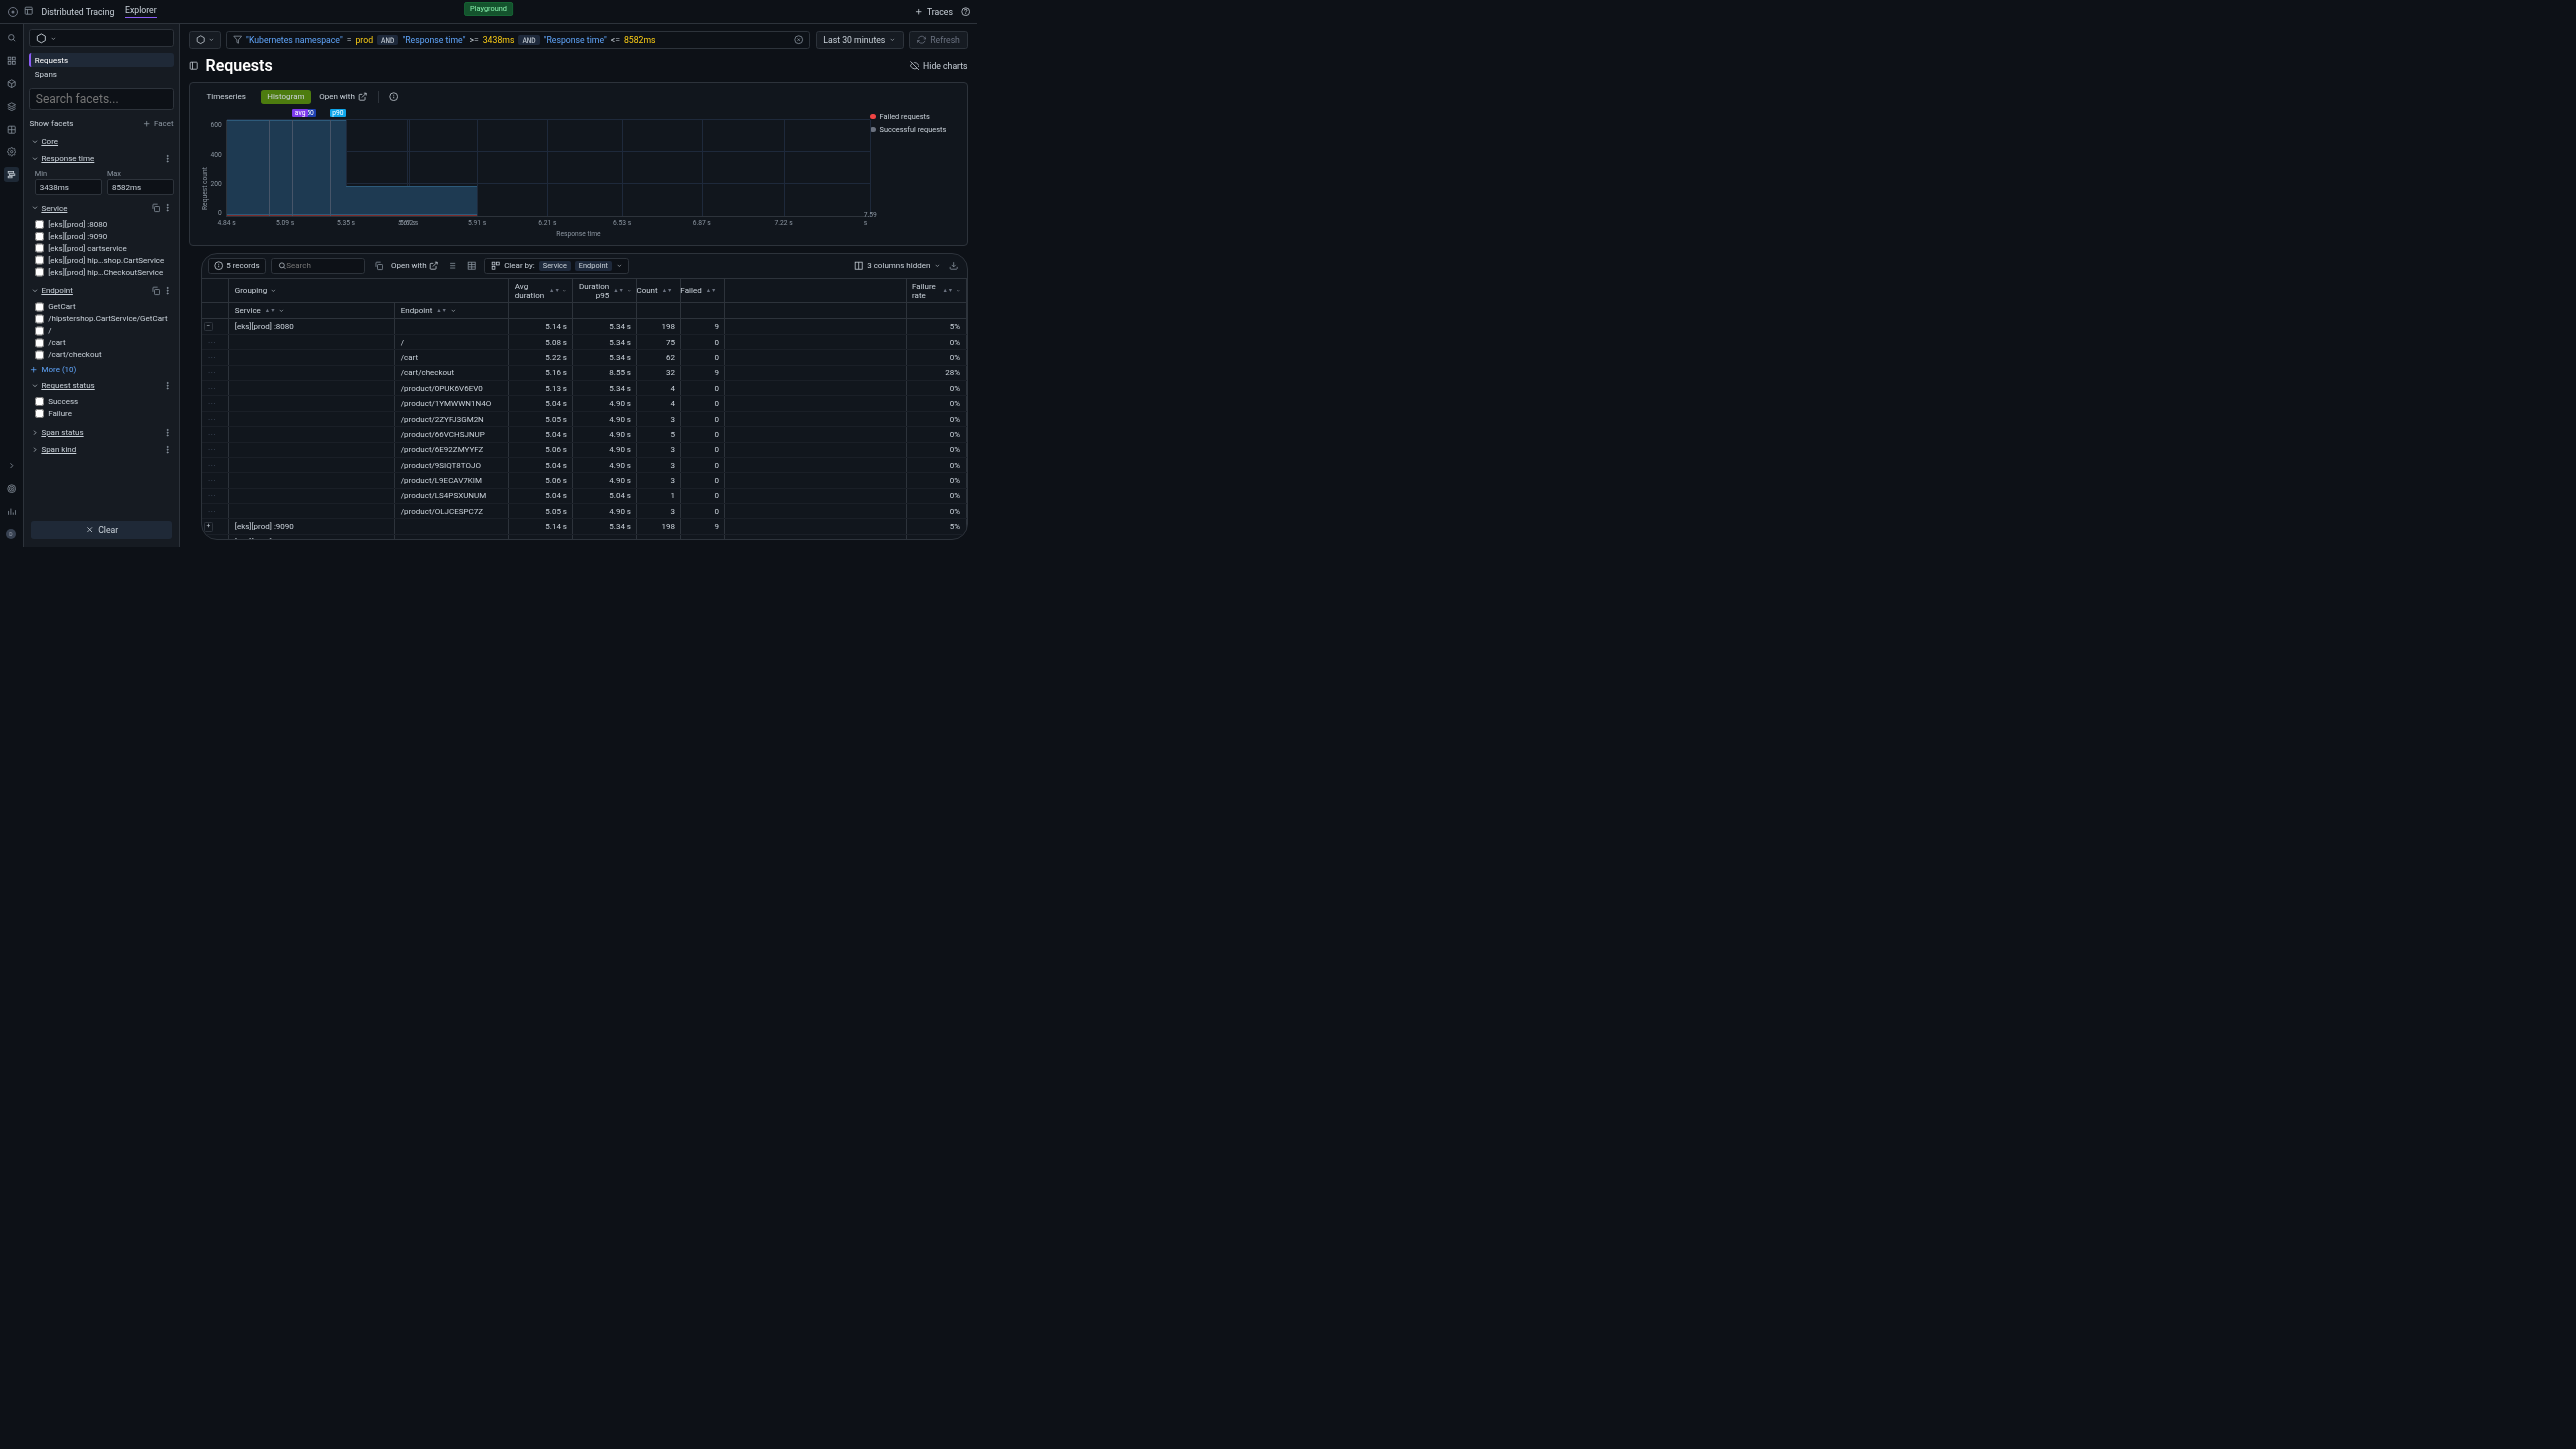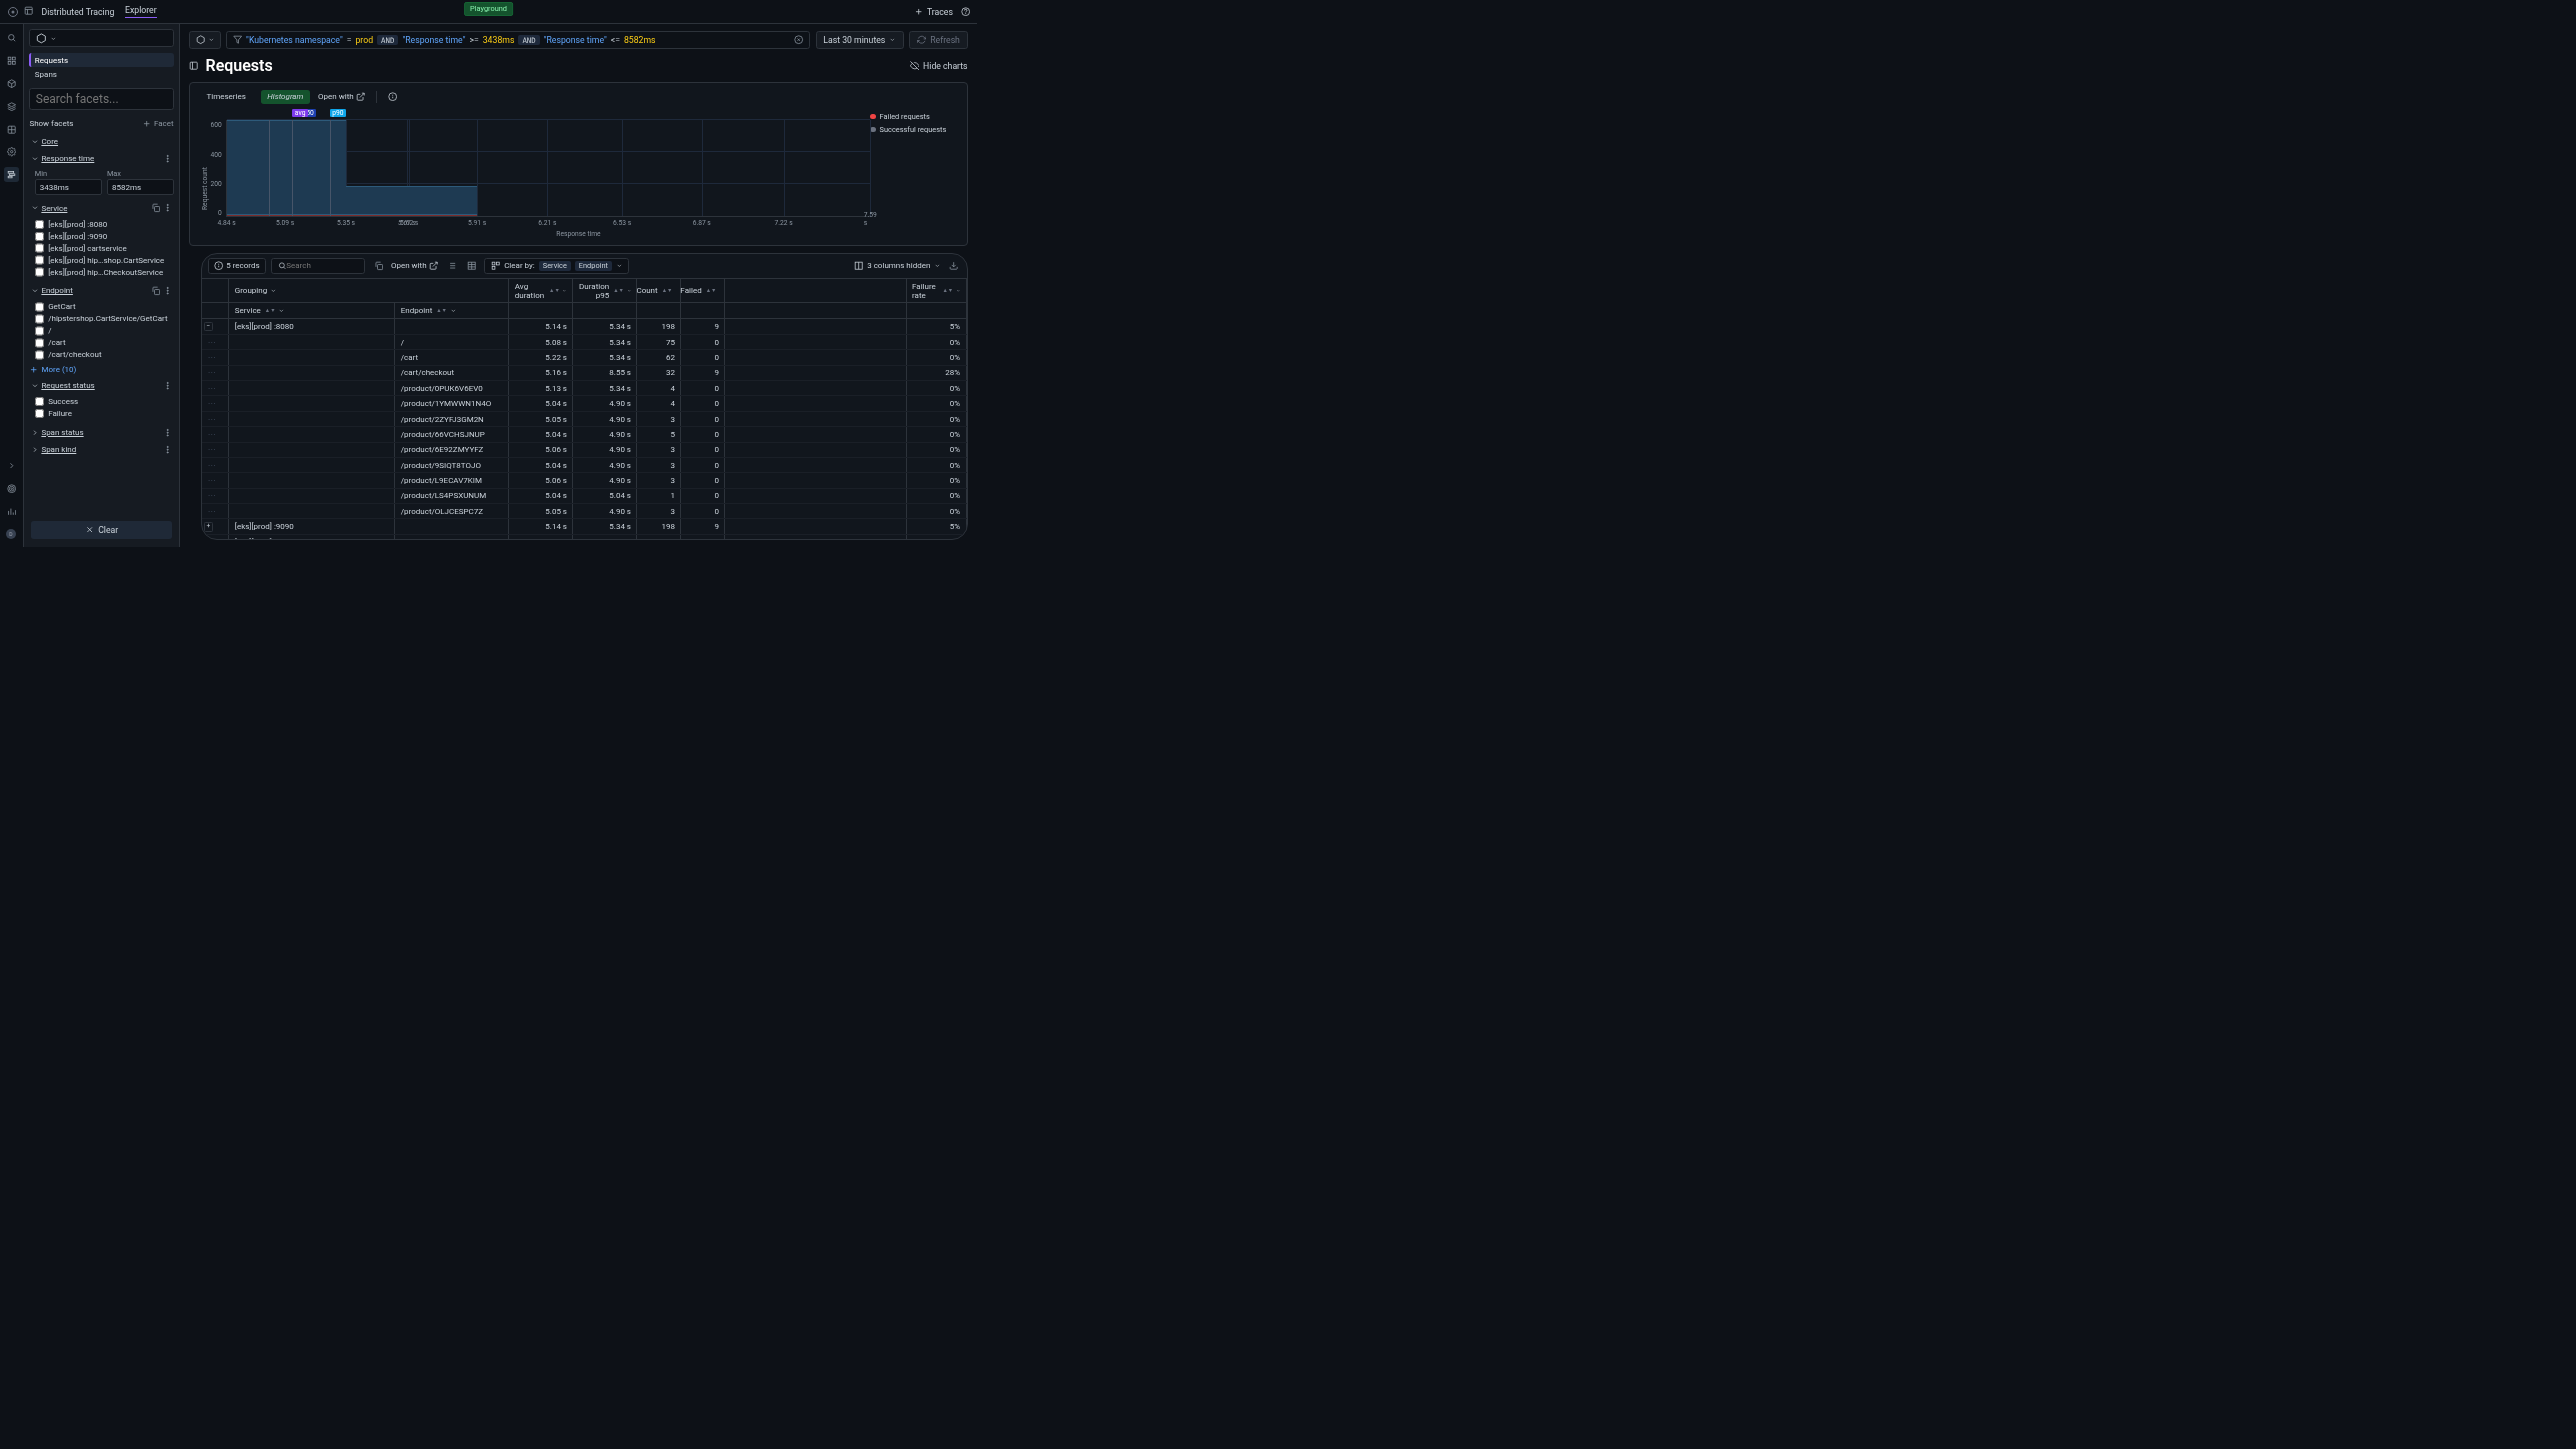--- a/index.html
+++ b/index.html
@@ -71,21 +71,21 @@
 
 
 .page-header { display: flex; align-items: center; gap: 6.7px; }
 .page-header h1 { font-size: 16px; font-weight: 600; color:#fff;}
 .hide-charts { margin-left: auto; display: flex; align-items: center; gap: 4px; cursor:pointer;}
 
 
 .chart-panel { border: 0.7px solid #2d333b; border-radius: 4px; padding: 6.7px 9.4px; background: #11161d; }
 .chart-tabs { display: flex; align-items: center; gap: 8px; margin-bottom: 5.4px; }
 .chart-tab { padding: 2.7px 6.7px; border-radius: 2.7px; font-size: 8px; cursor:pointer;}
-.chart-tab.active { background: #14532d; font-style: italic; }
+.chart-tab.active { background: #4d7c0f; }
 .open-with { display:flex;align-items:center;gap:2.7px;font-size:8px;}
 .divider-v { width: 0.7px; height: 12px; background: #2d333b; margin: 0 2.7px; }
 .legend-item { display: flex; align-items: center; gap: 4px; }
 .legend-dot { width: 5.4px; height: 5.4px; border-radius: 50%; }
 .chart-body { display: flex; height: 121px; }
 .y-axis { display: flex; flex-direction: column; justify-content: space-between; padding: 12px 4px 13.4px 0; font-size: 6.7px; color: #8b95a0; text-align: right; }
 .y-axis-label { writing-mode: vertical-rl; transform: rotate(180deg); font-size: 6.7px; color: #8b95a0; padding:20px 1.3px;}
 .plot-area { flex: 1; position: relative; border-left: 0.7px solid #2d333b; border-bottom: 0.7px solid #2d333b; margin-bottom:13.4px; margin-top:10.7px;}
 .plot-markers { position: absolute; top: -10.7px; left: 0; right: 0; height: 9.4px; }
 .marker { position: absolute; top: 0; font-size: 6.7px; padding: 0 2.7px; border-radius: 1.3px; color: #fff; }

